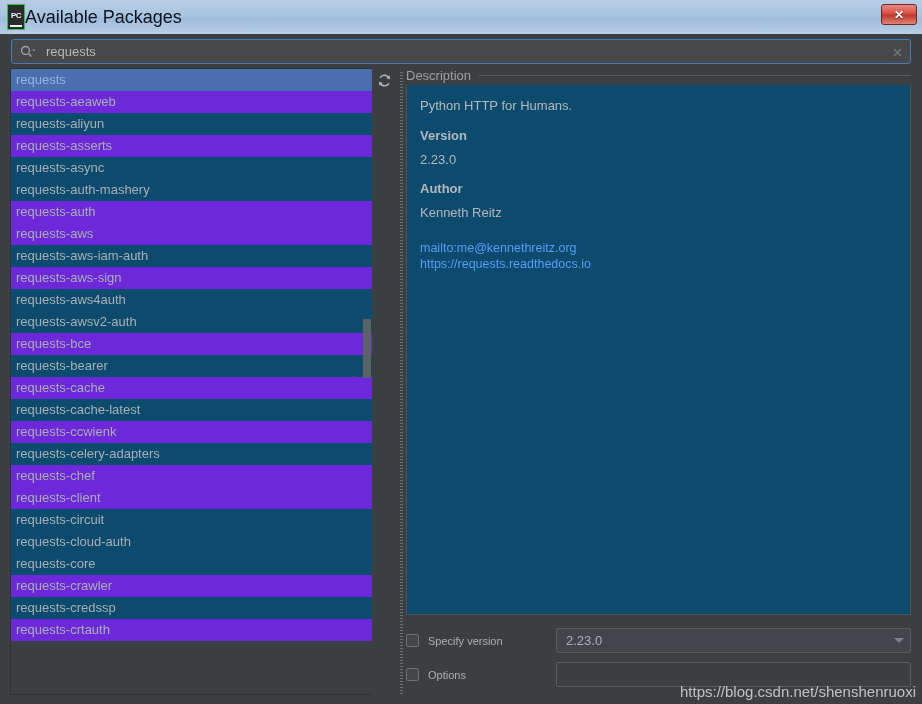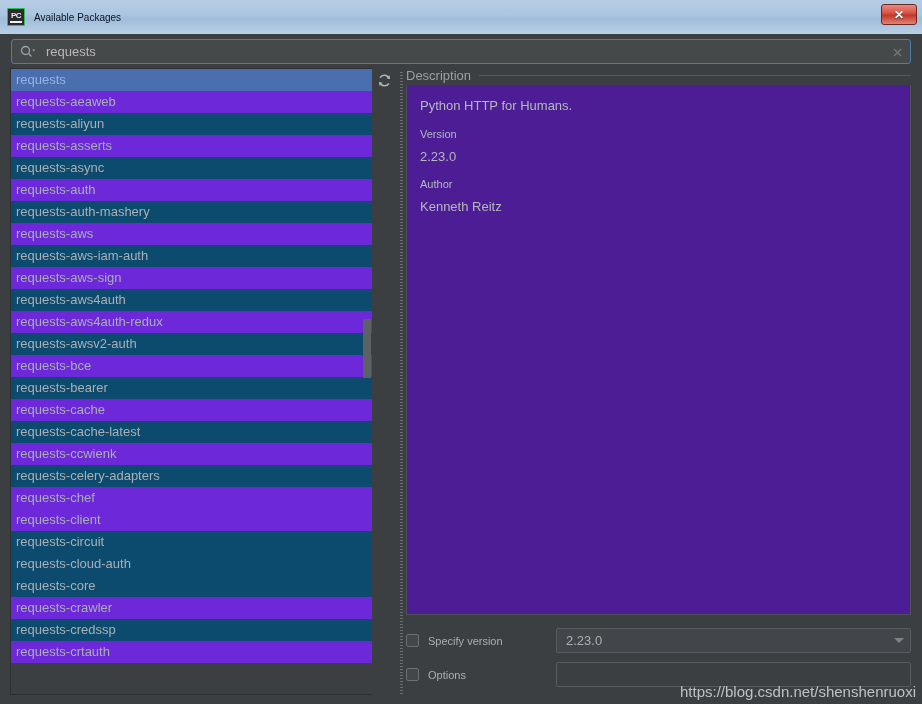--- a/index.html
+++ b/index.html
@@ -25,21 +25,21 @@
   .titlebar {
     height: 34px;
     flex: 0 0 34px;
     background: linear-gradient(to bottom, #b6cde4 0%, #abc5e0 45%, #9fbcdb 55%, #b9d0e6 100%);
     display: flex;
     align-items: center;
     padding: 0 4px 0 7px;
     position: relative;
   }
   .app-icon {
-    width: 18px; height: 18px;
+    width: 18px; height: 26px;
     flex: 0 0 18px;
     background: #2b2b2b;
     border: 1.5px solid #2fbd5a;
     border-radius: 1px;
     position: relative;
     display: flex;
     align-items: center;
     justify-content: center;
   }
   .app-icon .pc {
@@ -51,22 +51,21 @@
     margin-top: -2px;
     font-family: "Liberation Sans", sans-serif;
   }
   .app-icon .bar {
     position: absolute;
     left: 2px; right: 2px; bottom: 2px;
     height: 2px;
     background: #e8f2ff;
   }
   .title-text {
-    margin-left: 9px;
-    font-size: 10px;
+    font-size: 18px;
     color: #0b1320;
     white-space: nowrap;
   }
   .win-buttons {
     position: absolute;
     right: 5px;
     top: 4px;
     display: flex;
     gap: 2px;
   }
@@ -253,43 +252,43 @@
   .group-legend .lg-line {
     flex: 1 1 auto;
     height: 1px;
     background: #555a5c;
   }
   .group-box {
     flex: 1 1 auto;
     margin-top: 8px;
     border: 1px solid #4d5254;
     border-top: none;
-    background: #4c1d95;
+    background: #0c4a6e;
     position: relative;
     min-height: 0;
   }
   .group-box::before {
     content: "";
     position: absolute;
     left: -1px; top: -1px;
     width: 1px; height: 1px;
   }
   .desc-inner {
     padding: 13px 14px 10px 13px;
     overflow: hidden;
     height: 100%;
   }
   .desc-summary {
     font-size: 13px;
     color: #b4b9bc;
     margin-bottom: 15px;
   }
   .desc-h {
-    font-size: 11px;
-    font-weight: normal;
+    font-size: 13px;
+    font-weight: bold;
     color: #b4b9bc;
     margin-bottom: 9px;
   }
   .desc-v {
     font-size: 13px;
     color: #b4b9bc;
     margin-bottom: 14px;
   }
   .desc-links { margin-top: 20px; }
   .desc-link {
@@ -420,27 +419,26 @@
   <div class="body">
 
     <div class="left-pane">
       <div class="list-wrap">
         <div class="pkg-list" id="pkg-list">
             <div class="pkg-row selected">requests</div>
             <div class="pkg-row even">requests-aeaweb</div>
             <div class="pkg-row odd">requests-aliyun</div>
             <div class="pkg-row even">requests-asserts</div>
             <div class="pkg-row odd">requests-async</div>
+            <div class="pkg-row odd">requests-auth-mashery</div>
             <div class="pkg-row even">requests-auth</div>
-            <div class="pkg-row odd">requests-auth-mashery</div>
             <div class="pkg-row even">requests-aws</div>
             <div class="pkg-row odd">requests-aws-iam-auth</div>
             <div class="pkg-row even">requests-aws-sign</div>
             <div class="pkg-row odd">requests-aws4auth</div>
-            <div class="pkg-row even">requests-aws4auth-redux</div>
             <div class="pkg-row odd">requests-awsv2-auth</div>
             <div class="pkg-row even">requests-bce</div>
             <div class="pkg-row odd">requests-bearer</div>
             <div class="pkg-row even">requests-cache</div>
             <div class="pkg-row odd">requests-cache-latest</div>
             <div class="pkg-row even">requests-ccwienk</div>
             <div class="pkg-row odd">requests-celery-adapters</div>
             <div class="pkg-row even">requests-chef</div>
             <div class="pkg-row even">requests-client</div>
             <div class="pkg-row odd">requests-circuit</div>
@@ -477,20 +475,24 @@
           <span class="lg-text">Description</span>
           <span class="lg-line"></span>
         </div>
         <div class="group-box">
           <div class="desc-inner">
             <div class="desc-summary">Python HTTP for Humans.</div>
             <div class="desc-h">Version</div>
             <div class="desc-v">2.23.0</div>
             <div class="desc-h">Author</div>
             <div class="desc-v">Kenneth Reitz</div>
+            <div class="desc-links">
+              <a class="desc-link">mailto:me@kennethreitz.org</a>
+              <a class="desc-link">https://requests.readthedocs.io</a>
+            </div>
           </div>
         </div>
       </div>
 
       <div class="form-area">
         <div class="form-row">
           <span class="cb"></span>
           <span class="cb-label">Specify version</span>
           <span class="combo">
             <span class="val">2.23.0</span>

